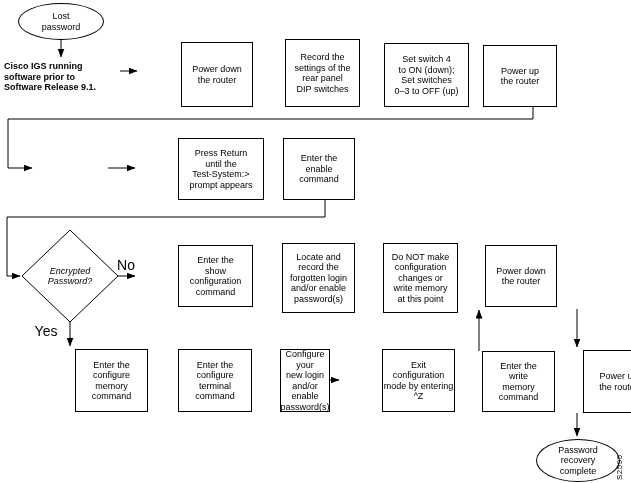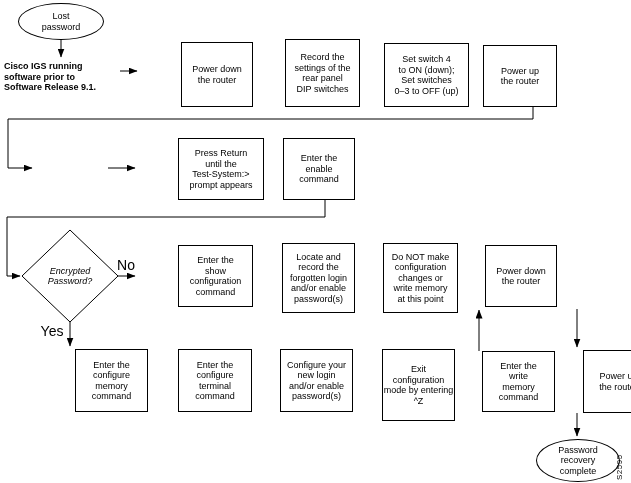--- a/index.html
+++ b/index.html
@@ -117,21 +117,21 @@
 
   <div class="node process" style="left:243px;top:138px;width:72px;height:62px">Enter the
 enable
 command</div>
 
   <div class="node decision-label" style="left:28px;top:258px;width:84px;height:36px">Encrypted
 Password?</div>
 
   <div class="edge-label" style="left:115px;top:257px;width:22px">No</div>
 
-  <div class="edge-label" style="left:40px;top:323px;width:24px">Yes</div>
+  <div class="edge-label" style="left:34px;top:323px;width:24px">Yes</div>
 
   <div class="node process" style="left:138px;top:245px;width:75px;height:62px">Enter the
 show
 configuration
 command</div>
 
   <div class="node process" style="left:242px;top:243px;width:73px;height:70px">Locate and
 record the
 forgotten login
 and/or enable
@@ -150,26 +150,26 @@
   <div class="node process" style="left:35px;top:349px;width:73px;height:63px">Enter the
 configure
 memory
 command</div>
 
   <div class="node process" style="left:138px;top:349px;width:74px;height:63px">Enter the
 configure
 terminal
 command</div>
 
-  <div class="node process" style="left:240px;top:349px;width:73px;height:63px">Configure your
+  <div class="node process" style="left:240px;top:349px;width:50px;height:63px">Configure your
 new login
 and/or enable
 password(s)</div>
 
-  <div class="node process" style="left:342px;top:349px;width:73px;height:72px">Exit
+  <div class="node process" style="left:342px;top:349px;width:73px;height:63px">Exit
 configuration
 mode by entering
 ^Z</div>
 
   <div class="node process" style="left:442px;top:351px;width:73px;height:61px">Enter the
 write
 memory
 command</div>
 
   <div class="node process" style="left:543px;top:350px;width:71px;height:63px">Power up

